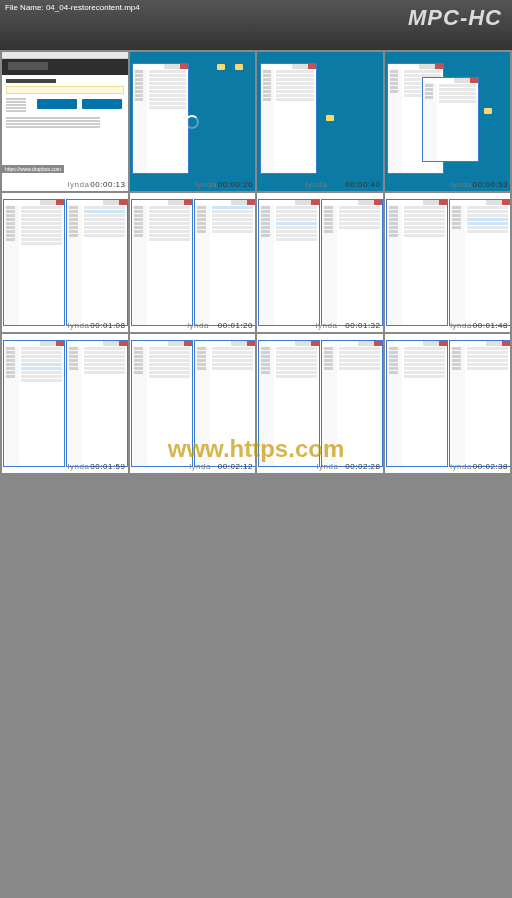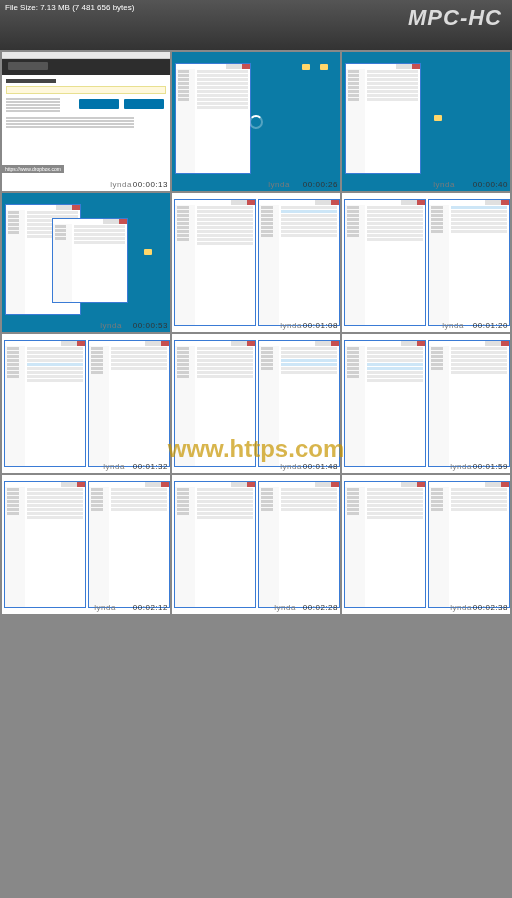--- a/index.html
+++ b/index.html
@@ -34,21 +34,21 @@
     letter-spacing: 1px;
   }
   .header .meta-line { line-height: 10px; }
   .grid {
     position: absolute;
     top: 50px;
     left: 0;
     right: 0;
     bottom: 0;
     display: grid;
-    grid-template-columns: 1fr 1fr 1fr;
+    grid-template-columns: 1fr 1fr 1fr 1fr;
     grid-template-rows: repeat(6, 1fr);
     gap: 2px;
     background: #888;
     padding: 2px;
     box-sizing: border-box;
   }
   .thumb {
     background: #fff;
     position: relative;
     overflow: hidden;
@@ -186,21 +186,21 @@
     font-size: 5px;
     padding: 1px 3px;
   }
 </style>
 </head>
 <body>
 
 <div class="header">
   <div class="logo">MPC-HC</div>
   <div class="meta-line">
-    <span>File Size:</span> <span>7.13 MB (7 481 656 bytes)</span>
+    <span>File Name:</span> <span>04_04-restorecontent.mp4</span>
   </div>
 </div>
 
 <div class="grid">
 
   <div class="thumb">
     <div class="browser-page">
       <div class="topbar"></div>
       <div class="darkband">
         <div class="wp-logo"></div>
@@ -261,21 +261,21 @@
           <div class="row"></div>
           <div class="row"></div>
           <div class="row"></div>
         <div class="row"></div>
           <div class="row"></div>
       </div>
     </div>
     <div class="folder-icon" style="right:30px;top:12px"></div>
     <div class="folder-icon" style="right:12px;top:12px"></div>
     <div class="loading"></div>
-    <div class="brand"><span>lynda</span><span style="color:#333;margin-left:13px">00:00:26</span></div>
+    <div class="brand"><span>lynda</span><span style="color:#333;margin-left:1px">00:00:26</span></div>
   </div>
 
   <div class="thumb desktop">
     <div class="win" style="left:2%;top:8%;width:44%;height:78%">
       <div class="titlebar">
           <div class="btns">
             <span></span>
             <span></span>
             <span></span>
           </div>
@@ -348,21 +348,21 @@
       </div>
       <div class="filelist">
         <div class="row"></div>
           <div class="row"></div>
           <div class="row"></div>
           <div class="row"></div>
         <div class="row"></div>
       </div>
     </div>
     <div class="folder-icon" style="right:18px;top:40%"></div>
-    <div class="brand"><span>lynda</span><span style="color:#333;margin-left:11px">00:00:53</span></div>
+    <div class="brand"><span>lynda</span><span style="color:#333;margin-left:1px">00:00:53</span></div>
   </div>
 
   <div class="thumb">
     <div class="win" style="left:1%;top:4%;width:48%;height:90%">
       <div class="titlebar">
           <div class="btns">
             <span></span>
             <span></span>
             <span></span>
           </div>
@@ -710,21 +710,21 @@
         </div>
       <div class="filelist">
           <div class="row"></div>
           <div class="row"></div>
           <div class="row"></div>
           <div class="row"></div>
           <div class="row"></div>
           <div class="row"></div>
         </div>
     </div>
-    <div class="brand"><span>lynda</span><span style="color:#333;margin-left:17px">00:02:12</span></div>
+    <div class="brand"><span>lynda</span><span style="color:#333;margin-left:7px">00:02:12</span></div>
   </div>
 
   <div class="thumb">
     <div class="win" style="left:1%;top:4%;width:48%;height:90%">
       <div class="titlebar">
           <div class="btns">
             <span></span>
             <span></span>
             <span></span>
           </div>

